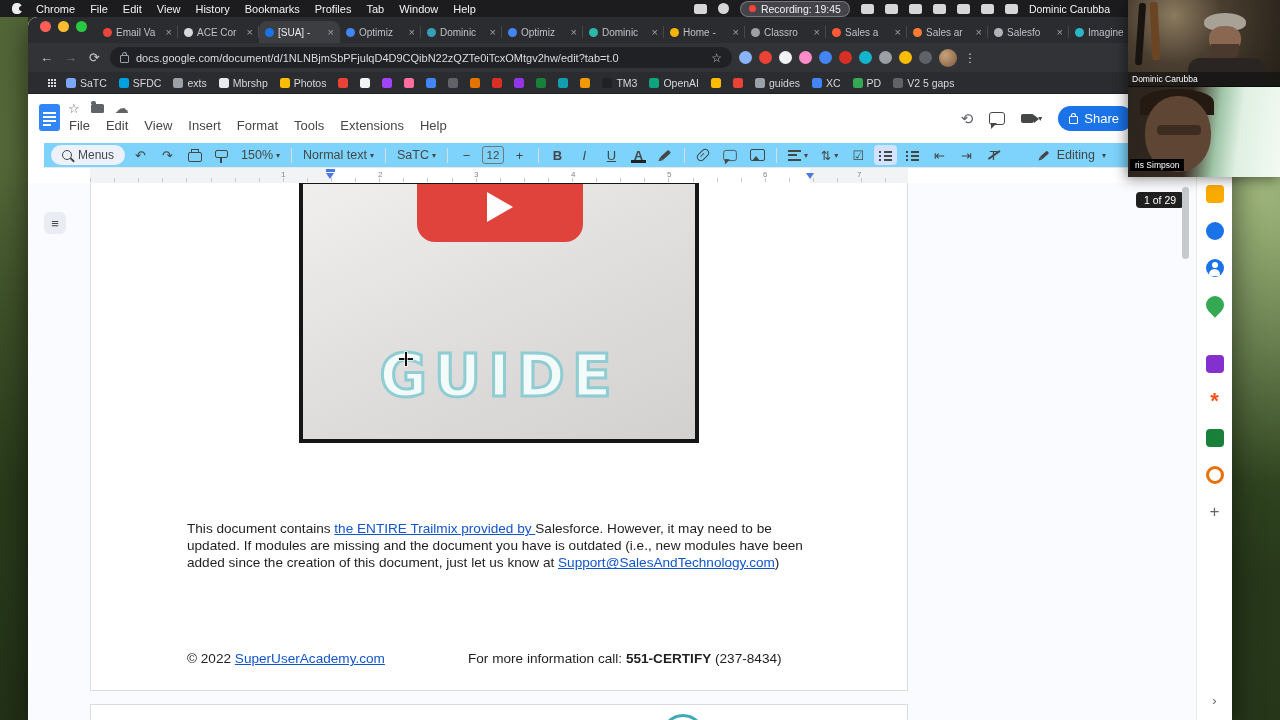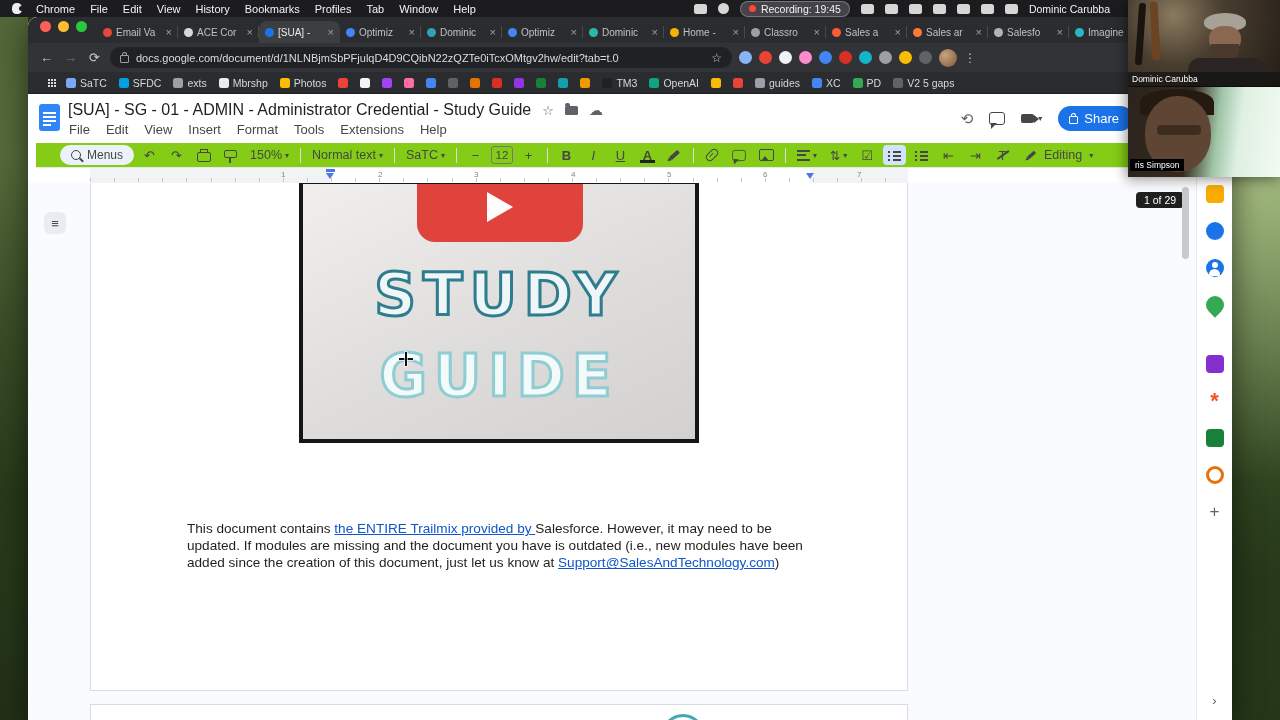--- a/index.html
+++ b/index.html
@@ -100,23 +100,23 @@
   .meet-ico{width:13px;height:9px;background:#444746;border-radius:2px;position:relative;}
   .meet-ico::after{content:"";position:absolute;right:-5px;top:.5px;border-left:5px solid #444746;
     border-top:4px solid transparent;border-bottom:4px solid transparent;}
   .share-btn{display:flex;align-items:center;gap:6px;background:#1a73e8;color:#fff;font-size:13px;
     padding:5px 14px 5px 11px;border-radius:16px;}
   .lock-s{width:7px;height:6px;border:1px solid #fff;border-radius:1px;position:relative;margin-top:2px;}
   .lock-s::before{content:"";position:absolute;left:1px;top:-4px;width:3px;height:3px;
     border:1px solid #fff;border-bottom:none;border-radius:3px 3px 0 0;}
 
   
-  .toolbar{position:absolute;left:8px;top:126px;width:100%;height:25px;background:#84cc16;
+  .toolbar{position:absolute;left:16px;top:126px;width:100%;height:25px;background:#7dd3fc;
     border-bottom:1px solid #e6e9ee;display:flex;align-items:center;gap:4px;
-    padding:0 24px;box-sizing:border-box;color:#444746;}
+    padding:0 7px;box-sizing:border-box;color:#444746;}
   .menus-pill{display:flex;align-items:center;gap:6px;background:#edf2fa;border-radius:13px;
     padding:3px 11px;font-size:12px;flex:none;}
   .i-mag{width:8px;height:8px;border:1.5px solid #444746;border-radius:50%;position:relative;}
   .i-mag::after{content:"";position:absolute;width:5px;height:1.5px;background:#444746;
     transform:rotate(45deg);right:-4px;bottom:-1px;}
   .tbtn{min-width:19px;height:20px;display:flex;align-items:center;justify-content:center;
     border-radius:4px;font-size:13px;padding:0 2px;flex:none;}
   .drop{gap:3px;font-size:12.5px;padding:0 4px;}
   .caret{font-size:8px;color:#444746;}
   .sep{width:1px;height:15px;background:#dadce0;margin:0 3px;flex:none;}
@@ -527,21 +527,20 @@
             <span class="bkm-label">V2 5 gaps</span>
           </span>
 
       </div>
     </div>
 
     <div class="docshdr">
       <div class="docs-icon"></div>
       <div class="hdr-main">
         <div class="title-row">
-          <span class="doc-title">[SUA] - SG - 01 - ADMIN - Administrator Credential - Study Guide</span>
           <span class="hdr-ico">☆</span>
           <span class="folder-ico"></span>
           <span class="hdr-ico cloud">☁</span>
         </div>
         <div class="menu-row">
           <span class="dmenu">File</span>
             <span class="dmenu">Edit</span>
             <span class="dmenu">View</span>
             <span class="dmenu">Insert</span>
             <span class="dmenu">Format</span>
@@ -656,28 +655,35 @@
     </div>
 
     <div class="canvas">
       <div class="outline-btn">≡</div>
 
       <div class="page">
         <div class="study-img">
           <div class="play-btn">
             <div class="play-tri"></div>
           </div>
-          <div class="study-t">STUDY</div>
           <div class="guide-t">GUIDE</div>
           <div class="move-cursor"></div>
         </div>
 
 
         <p class="body-text"><span>This document contains </span><span class="dlink">the ENTIRE Trailmix provided by </span><span>Salesforce. However, it may need to be updated. If modules are missing and the document you have is outdated (i.e., new modules have been added since the creation of this document, just let us know at </span><span class="dlink">Support@SalesA​ndTechnology.com</span><span>)</span></p>
 
+        <div class="footer-row">
+          <span class="f-left">
+            <span>© 2022 </span><span class="dlink">SuperUserAcademy.com</span>
+          </span>
+          <span class="f-right">
+            <span>For more information call: </span><b>551-CERTIFY</b><span> (237-8434)</span>
+          </span>
+        </div>
       </div>
 
       <div class="page2">
         <div class="teal-arc"></div>
       </div>
 
       <div class="page-badge">1 of 29</div>
       <div class="scrollbar">
         <div class="thumb"></div>
       </div>

